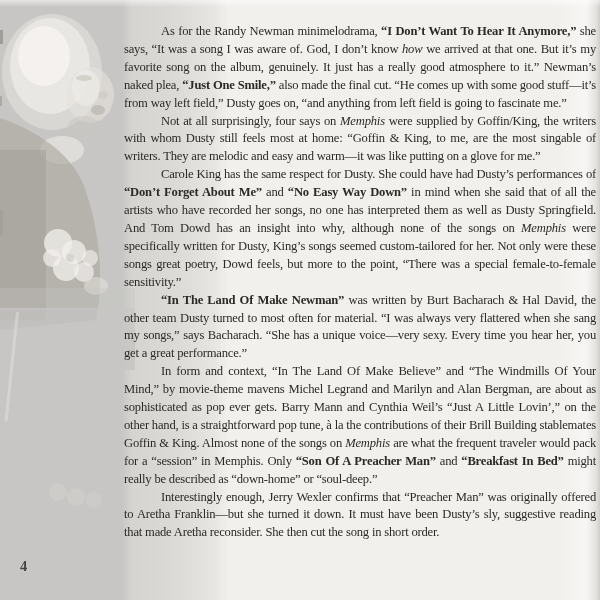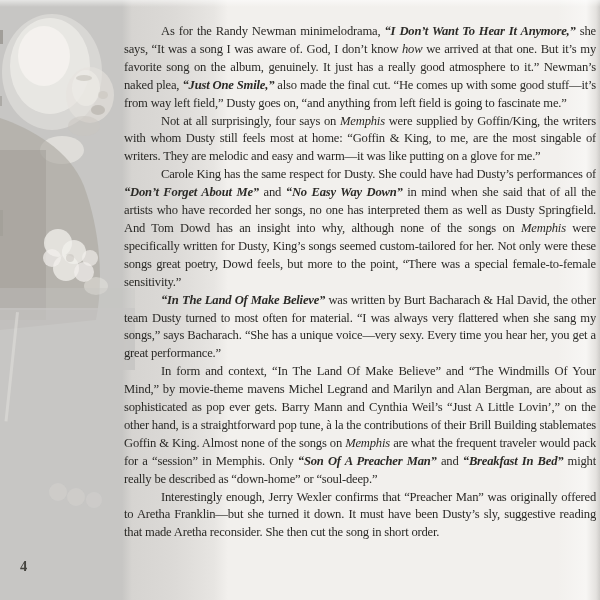--- a/index.html
+++ b/index.html
@@ -22,21 +22,21 @@
     font-size: 14.5px; font-weight: bold; color: #45443f;
   }
   .text-block {
     position: absolute; left: 124px; top: 23px; width: 472px; height: 576px;
     overflow: hidden;
     font-size: 12.6px; line-height: 17.9px; letter-spacing: -0.2px;
     color: var(--ink,#2b2a27);
     text-align: justify;
   }
   .para { margin: 0; text-indent: 37px; }
-  .seg-bold   { font-weight: bold; font-style: italic; }
+  .seg-bold   { font-weight: bold; }
   .seg-italic { font-style: italic; }
 </style>
 </head>
 <body style="--strip: #c7c6c4; --paper: #f2f0ed; --ink: #2b2a27;">
 
 <div class="photo-strip">
   <svg width="135" height="600" viewBox="0 0 135 600" aria-hidden="true">
 
     <rect x="0" y="30" width="3" height="14" fill="#918d88" opacity="0.7"></rect>
     <rect x="0" y="96" width="2" height="10" fill="#918d88" opacity="0.5"></rect>
@@ -75,16 +75,16 @@
     <circle cx="76" cy="497" r="9" fill="#d2d0cd" opacity="0.6"></circle>
     <circle cx="94" cy="500" r="8" fill="#d2d0cd" opacity="0.55"></circle>
   </svg>
   <div class="page-number">4</div>
 </div>
 
 <div class="text-block">
     <p class="para"><span>As for the Randy Newman minimelodrama, </span><span class="seg-bold">“I Don’t Want To Hear It Anymore,”</span><span> she says, “It was a song I was aware of. God, I don’t know </span><span class="seg-italic">how</span><span> we arrived at that one. But it’s my favorite song on the album, genuinely. It just has a really good atmosphere to it.” Newman’s naked plea, </span><span class="seg-bold">“Just One Smile,”</span><span> also made the final cut. “He comes up with some good stuff—it’s from way left field,” Dusty goes on, “and anything from left field is going to fascinate me.”</span></p>
     <p class="para"><span>Not at all surprisingly, four says on </span><span class="seg-italic">Memphis</span><span> were supplied by Goffin/King, the writers with whom Dusty still feels most at home: “Goffin &amp; King, to me, are the most singable of writers. They are melodic and easy and warm—it was like putting on a glove for me.”</span></p>
     <p class="para"><span>Carole King has the same respect for Dusty. She could have had Dusty’s performances of </span><span class="seg-bold">“Don’t Forget About Me”</span><span> and </span><span class="seg-bold">“No Easy Way Down”</span><span> in mind when she said that of all the artists who have recorded her songs, no one has interpreted them as well as Dusty Springfield. And Tom Dowd has an insight into why, although none of the songs on </span><span class="seg-italic">Memphis</span><span> were specifically written for Dusty, King’s songs seemed custom-tailored for her. Not only were these songs great poetry, Dowd feels, but more to the point, “There was a special female-to-female sensitivity.”</span></p>
-    <p class="para"><span class="seg-bold">“In The Land Of Make Believe”</span><span> was written by Burt Bacharach &amp; Hal David, the other team Dusty turned to most often for material. “I was always very flattered when she sang my songs,” says Bacharach. “She has a unique voice—very sexy. Every time you hear her, you get a great performance.”</span></p>
+    <p class="para"><span class="seg-bold">“In The Land Of Make Newman”</span><span> was written by Burt Bacharach &amp; Hal David, the other team Dusty turned to most often for material. “I was always very flattered when she sang my songs,” says Bacharach. “She has a unique voice—very sexy. Every time you hear her, you get a great performance.”</span></p>
     <p class="para"><span>In form and context, “In The Land Of Make Believe” and “The Windmills Of Your Mind,” by movie-theme mavens Michel Legrand and Marilyn and Alan Bergman, are about as sophisticated as pop ever gets. Barry Mann and Cynthia Weil’s “Just A Little Lovin’,” on the other hand, is a straightforward pop tune, à la the contributions of their Brill Building stablemates Goffin &amp; King. Almost none of the songs on </span><span class="seg-italic">Memphis</span><span> are what the frequent traveler would pack for a “session” in Memphis. Only </span><span class="seg-bold">“Son Of A Preacher Man”</span><span> and </span><span class="seg-bold">“Breakfast In Bed”</span><span> might really be described as “down-home” or “soul-deep.”</span></p>
     <p class="para"><span>Interestingly enough, Jerry Wexler confirms that “Preacher Man” was originally offered to Aretha Franklin—but she turned it down. It must have been Dusty’s sly, suggestive reading that made Aretha reconsider. She then cut the song in short order.</span></p>
   </div>
 
 </body></html>

